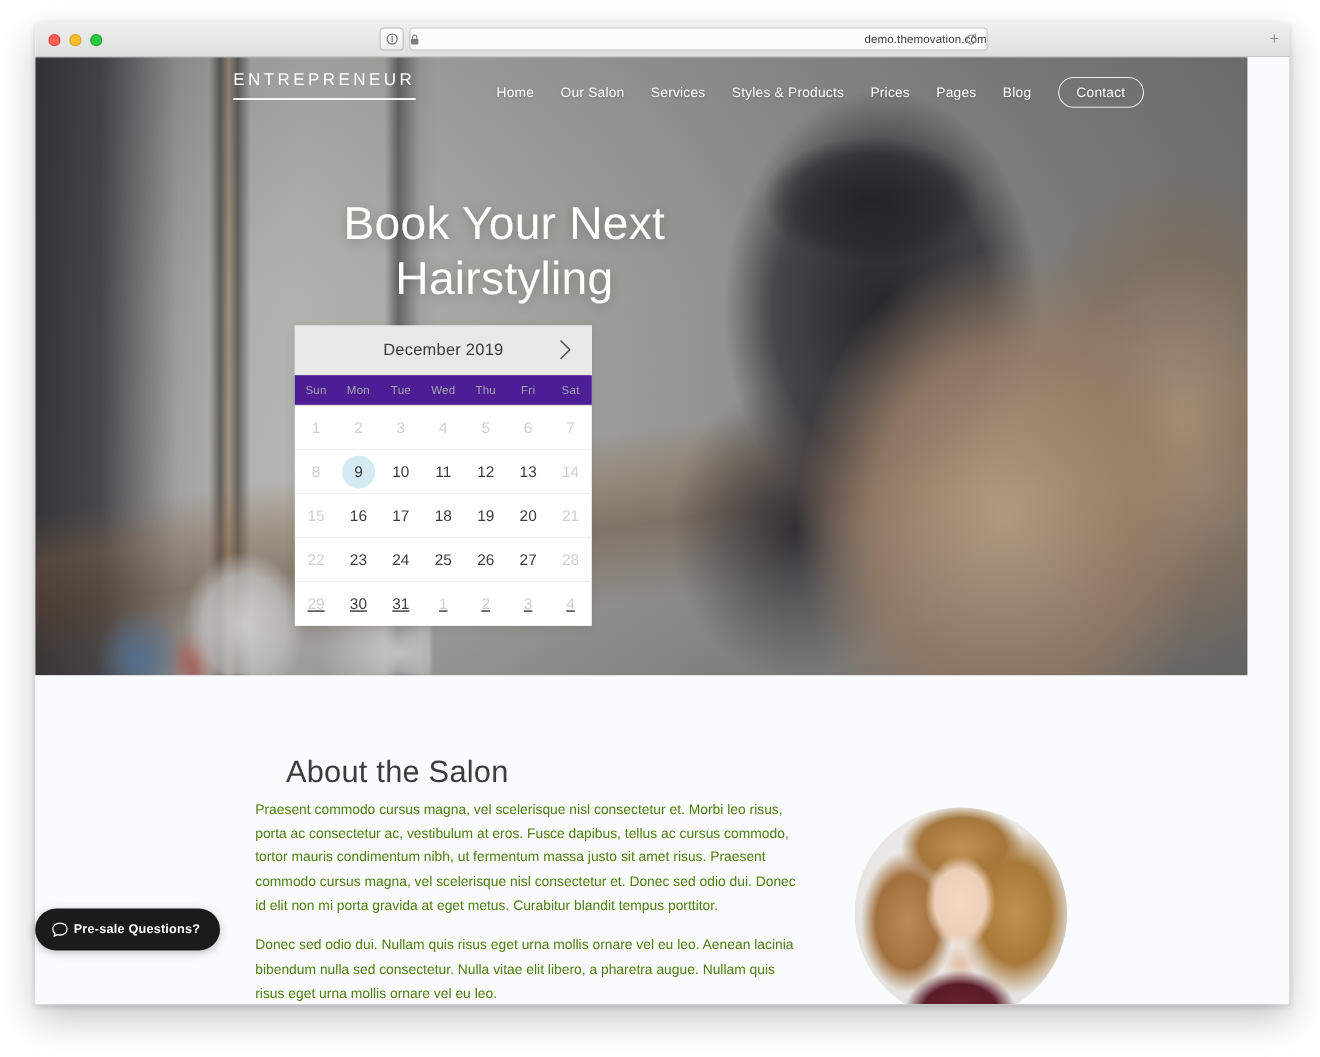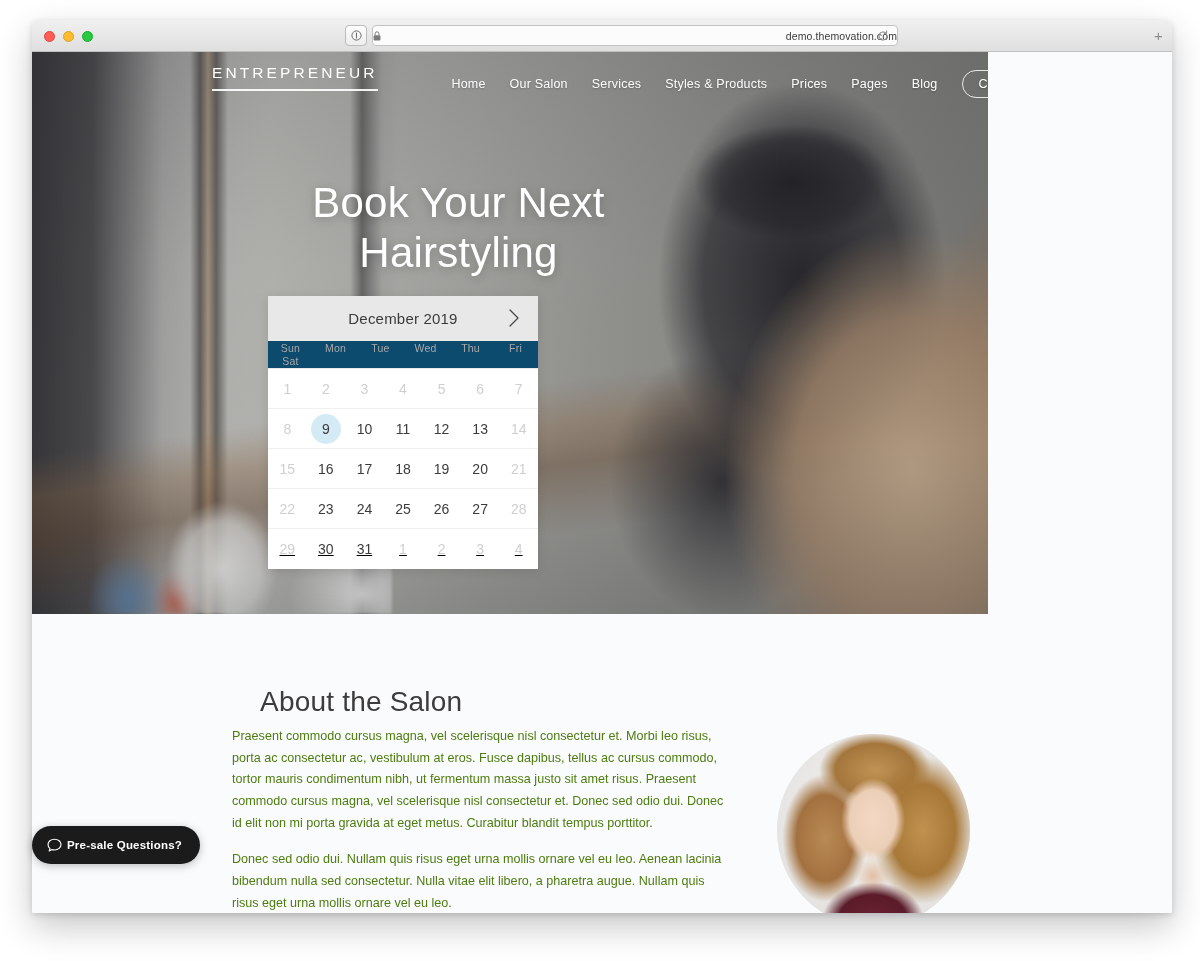--- a/index.html
+++ b/index.html
@@ -82,21 +82,21 @@
   #viewport {
     position: relative;
     width: 1140px; height: 861px;
     background: #fafbfc;
     overflow: hidden;
   }
 
   
   #hero {
     position: relative;
-    width: 956px; height: 562px;
+    width: 1102px; height: 562px;
     overflow: hidden;
     background: #8b8c8e;
   }
   
   #hero-photo {
     position: absolute; inset: 0;
     background:
       
       radial-gradient(ellipse 260px 340px at 880px 420px, rgba(196,170,140,.95) 0%, rgba(170,140,112,.85) 45%, rgba(120,98,80,0) 72%),
       radial-gradient(ellipse 200px 300px at 1040px 330px, rgba(186,160,130,.9) 0%, rgba(150,122,96,.6) 50%, rgba(120,98,80,0) 76%),
@@ -195,23 +195,23 @@
   #cal-month {
     font-size: 15px; color: #3b3b3b; font-weight: 400; letter-spacing: .2px;
   }
   #cal-next {
     position: absolute; right: 14px; top: 12px;
     width: 20px; height: 20px;
     display: flex; align-items: center; justify-content: center;
     cursor: pointer;
   }
   #cal-weekdays {
-    display: grid; grid-template-columns: repeat(6, 1fr);
+    display: grid; grid-template-columns: repeat(7, 1fr);
     height: 28px;
-    background: #0c4a6e;
+    background: #4c1d95;
     border-bottom: 1px solid #eaeaea;
   }
   .cal-wd {
     display: flex; align-items: center; justify-content: center;
     font-size: 10.5px; color: #a8a8a8; letter-spacing: .2px;
   }
   .cal-row {
     display: grid; grid-template-columns: repeat(7, 1fr);
     height: 40px;
     border-bottom: 1px solid #f0f0f0;

